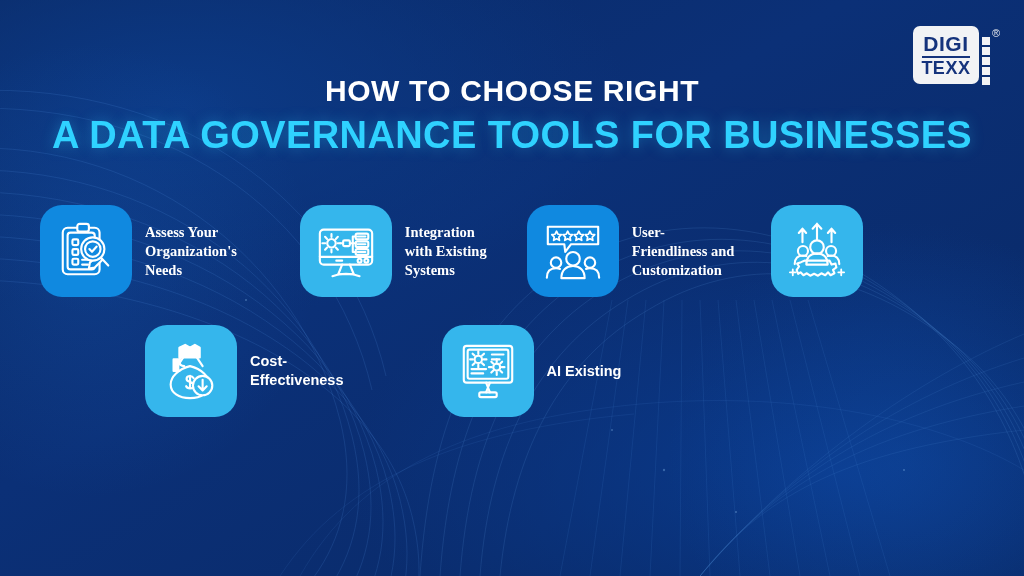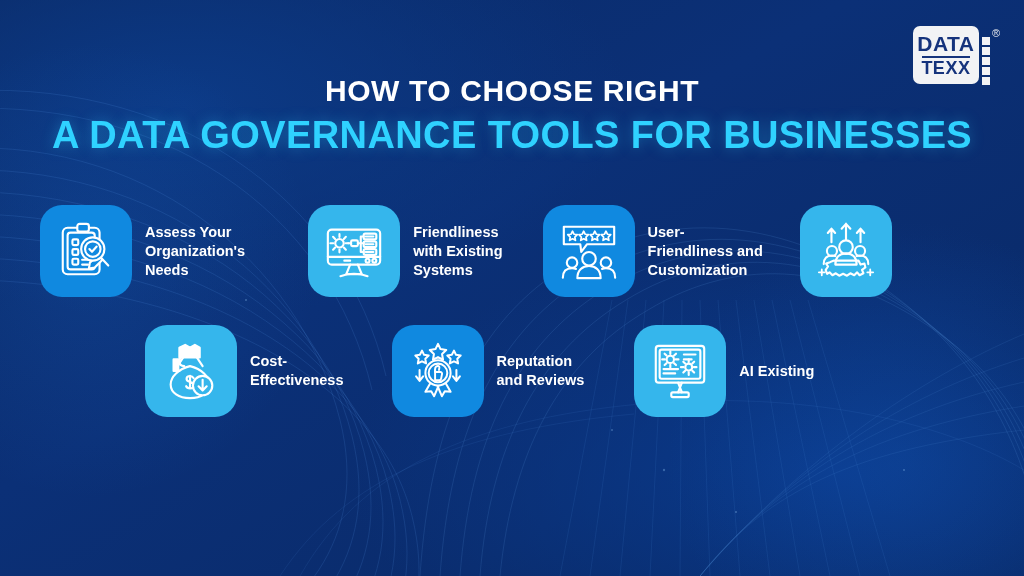--- a/index.html
+++ b/index.html
@@ -132,21 +132,21 @@
     margin: 10px 0 0 0;
     text-shadow: 0 0 14px rgba(47,210,255,0.35);
   }
 
   
   .row {
     position: absolute;
     display: flex;
     align-items: flex-start;
   }
-  .row-1 { top: 205px; left: 40px; }
+  .row-1 { top: 205px; left: 40px; font-family: Liberation Serif, serif; }
   .row-2 { top: 325px; left: 145px; }
 
   .item {
     display: flex;
     align-items: center;
   }
   .tile {
     width: 92px;
     height: 92px;
     border-radius: 22px;
@@ -241,21 +241,21 @@
         <circle cx="664" cy="470" r="1.2"></circle>
         <circle cx="736" cy="512" r="1.1"></circle>
         <circle cx="612" cy="430" r="1.0"></circle>
         <circle cx="904" cy="470" r="1.1"></circle>
       </g>
     </svg>
   </div>
 
   <div class="logo">
     <div class="logo-plate">
-      <div class="logo-digi">DATA</div>
+      <div class="logo-digi">DIGI</div>
       <div class="logo-rule"></div>
       <div class="logo-texx">TEXX</div>
     </div>
     <div class="logo-squares">
       <i></i>
         <i></i>
         <i></i>
         <i></i>
         <i></i>
     </div>
@@ -315,21 +315,21 @@
           <line x1="44" y1="17" x2="52" y2="17"></line>
           <line x1="44" y1="25" x2="52" y2="25"></line>
           <line x1="44" y1="33" x2="52" y2="33"></line>
           <rect x="29" y="21" width="7" height="6" rx="1.4"></rect>
           <line x1="26" y1="24" x2="29" y2="24"></line>
           <path d="M36 24 L39 24 L39 17 L42 17"></path>
           <path d="M39 24 L42 24"></path>
           <path d="M39 24 L39 33 L42 33"></path>
         </svg>
       </div>
-      <div class="item-label">Friendliness
+      <div class="item-label">Integration
 with Existing
 Systems</div>
     </div>
 
     <div class="gap-r1b"></div>
 
     <div class="item">
       <div class="tile" style="background:#1089E0;">
         <svg width="62" height="62" viewBox="0 0 64 64" fill="none" stroke="#ffffff" stroke-width="2.2" stroke-linecap="round" stroke-linejoin="round">
           <path d="M6 7 H58 V25 H30 L24 33 L23 25 H6 Z"></path>
@@ -392,39 +392,20 @@
           <path d="M20 20 L14 20 L14 32 L20 32" fill="#ffffff" stroke="#ffffff"></path>
           <path d="M25 14 C22 16 20 19 20 22 C20 25 22 27 25 27" stroke-width="2.2"></path>
         </svg>
       </div>
       <div class="item-label">Cost-
 Effectiveness</div>
     </div>
 
     <div class="gap-r2a"></div>
 
-    <div class="item">
-      <div class="tile" style="background:#1089E0;">
-        <svg width="62" height="62" viewBox="0 0 64 64" fill="none" stroke="#ffffff" stroke-width="2.1" stroke-linecap="round" stroke-linejoin="round">
-          <path d="M32 4 l2.6 5.4 5.9 .9 -4.3 4.2 1 5.9 -5.2-2.8 -5.2 2.8 1-5.9 -4.3-4.2 5.9-.9 Z"></path>
-          <path d="M15.5 11 l2.1 4.3 4.8 .7 -3.5 3.4 .8 4.8 -4.2-2.2 -4.3 2.2 .8-4.8 -3.4-3.4 4.7-.7 Z"></path>
-          <path d="M48.5 11 l2.1 4.3 4.8 .7 -3.5 3.4 .8 4.8 -4.2-2.2 -4.3 2.2 .8-4.8 -3.4-3.4 4.7-.7 Z"></path>
-          <circle cx="32" cy="34" r="13"></circle>
-          <circle cx="32" cy="34" r="9.6"></circle>
-          <path d="M29 31 L29 41 M29 33 L34.4 33 C35.6 33 36.4 33.9 36.2 35 L35.2 40 C35 41.1 34.2 41.6 33.2 41.6 L29 41.6" stroke-width="2"></path>
-          <path d="M29 33 L29 30 C29 28 30.6 26.8 32 26.8 C33.2 26.8 33.6 27.6 33.4 28.6 L33 31" stroke-width="2"></path>
-          <path d="M24.2 44.5 L19 53.5 L25 53 L28 58 L32.5 47.5"></path>
-          <path d="M39.8 44.5 L45 53.5 L39 53 L36 58 L31.5 47.5"></path>
-          <path d="M13 31 L13 42 M9.4 37.6 L13 42.2 L16.6 37.6"></path>
-          <path d="M51 31 L51 42 M47.4 37.6 L51 42.2 L54.6 37.6"></path>
-        </svg>
-      </div>
-      <div class="item-label">Reputation
-and Reviews</div>
-    </div>
 
     <div class="gap-r2b"></div>
 
     <div class="item">
       <div class="tile" style="background:#35B6EC;">
         <svg width="62" height="62" viewBox="0 0 64 64" fill="none" stroke="#ffffff" stroke-width="2.2" stroke-linecap="round" stroke-linejoin="round">
           <rect x="7" y="6" width="50" height="38" rx="3"></rect>
           <rect x="11" y="10" width="42" height="30" rx="2"></rect>
           <line x1="30" y1="44" x2="34" y2="54"></line>
           <line x1="34" y1="44" x2="30" y2="54"></line>

